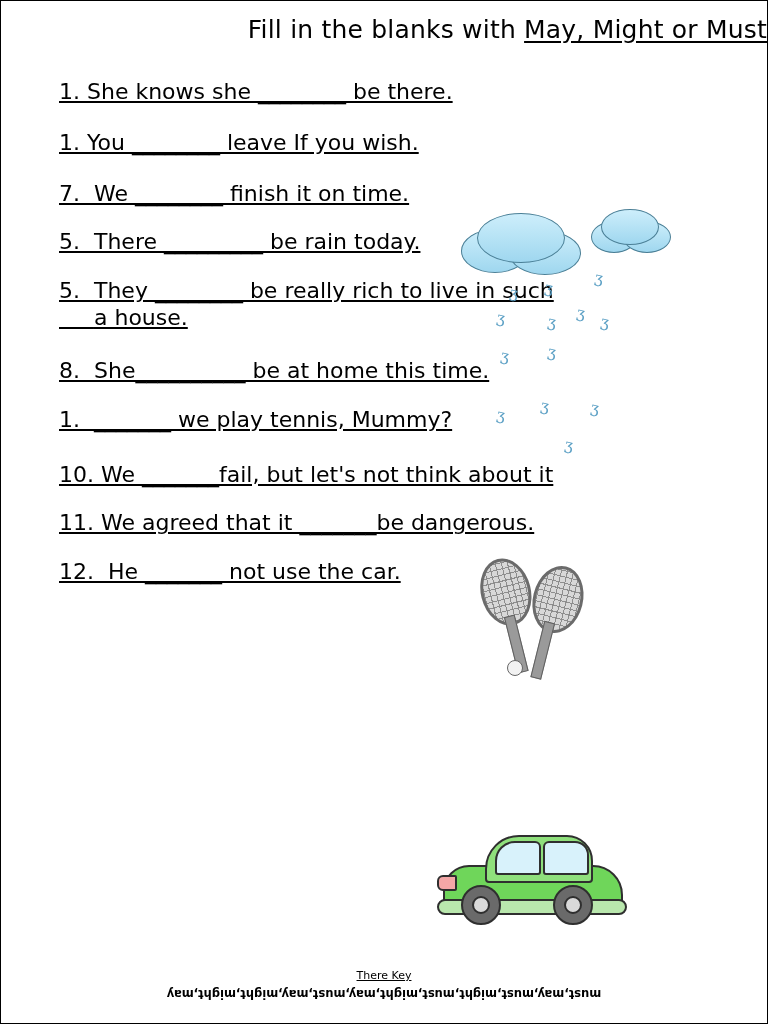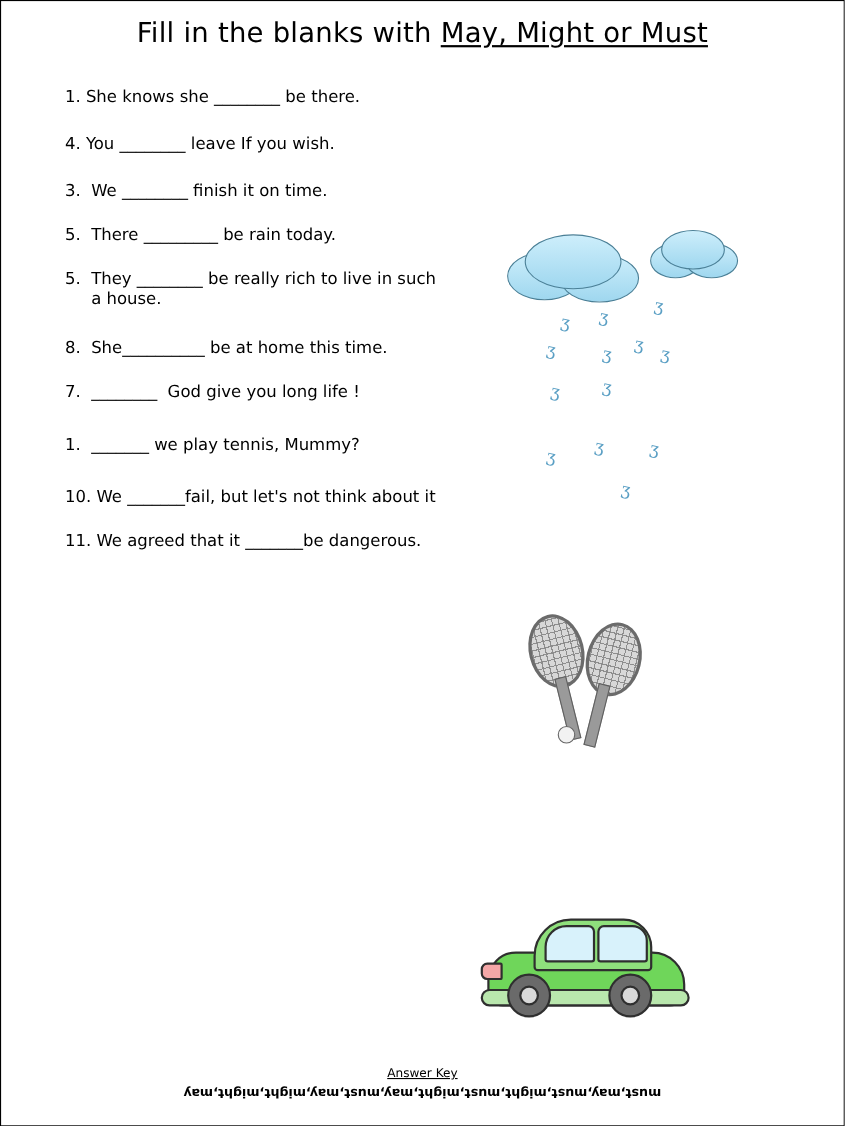--- a/index.html
+++ b/index.html
@@ -19,41 +19,42 @@
     position: absolute;
     inset: 0;
     border: 1px solid #000000;
     box-sizing: border-box;
   }
   .title {
     position: absolute;
     top: 14px;
     left: 0;
     width: 100%;
-    text-align: center;
+    text-align: right;
     font-size: 25px;
     letter-spacing: 0.2px;
     white-space: nowrap;
   }
   .title .plain { }
   .title .underlined {
     text-decoration: underline;
     text-underline-offset: 3px;
   }
   .questions {
     position: absolute;
     top: 78px;
     left: 58px;
     width: 640px;
   }
   .q {
-    font-size: 15px;
+    font-size: 22px;
     line-height: 1.22;
     margin-bottom: 22px;
     white-space: pre-wrap;
+    text-decoration: underline;
   }
   .q.q5 { margin-bottom: 26px; }
   .q.q7 { margin-bottom: 30px; }
   .q.q2 { margin-bottom: 24px; }
   .q.q1 { margin-bottom: 24px; }
   .q.q9 { margin-bottom: 28px; }
 
   
   .weather {
     position: absolute;
@@ -223,30 +224,30 @@
 <body>
 
 <div class="sheet">
 
   <div class="title">
     <span class="plain">Fill in the blanks with </span><span class="underlined">May, Might or Must</span>
   </div>
 
   <div class="questions">
     <div class="q q1">1. She knows she ________ be there.</div>
-    <div class="q q2">4. You ________ leave If you wish.</div>
-    <div class="q q3">3.  We ________ finish it on time.</div>
+    <div class="q q2">1. You ________ leave If you wish.</div>
+    <div class="q q3">7.  We ________ finish it on time.</div>
     <div class="q q4">5.  There _________ be rain today.</div>
     <div class="q q5">5.  They ________ be really rich to live in such
      a house.</div>
     <div class="q q6">8.  She__________ be at home this time.</div>
-    <div class="q q7">7.  ________  God give you long life !</div>
     <div class="q q9">1.  _______ we play tennis, Mummy?</div>
     <div class="q q10">10. We _______fail, but let's not think about it</div>
     <div class="q q11">11. We agreed that it _______be dangerous.</div>
+    <div class="q q12">12.  He _______ not use the car.</div>
   </div>
 
   <div class="weather">
     <div class="cloud cloud-big-2"></div>
     <div class="cloud cloud-big-3"></div>
     <div class="cloud cloud-big-1"></div>
     <div class="cloud cloud-sm-2"></div>
     <div class="cloud cloud-sm-3"></div>
     <div class="cloud cloud-sm-1"></div>
 
@@ -285,16 +286,16 @@
     <div class="car-bumper"></div>
     <div class="car-light"></div>
     <div class="wheel wheel-front">
         <div class="hub"></div>
       </div>
     <div class="wheel wheel-rear">
         <div class="hub"></div>
       </div>
   </div>
 
-  <div class="answer-key">Answer Key</div>
+  <div class="answer-key">There Key</div>
   <div class="answers">must,may,must,might,must,might,may,must,may,might,might,may</div>
 
 </div>
 
 </body></html>

